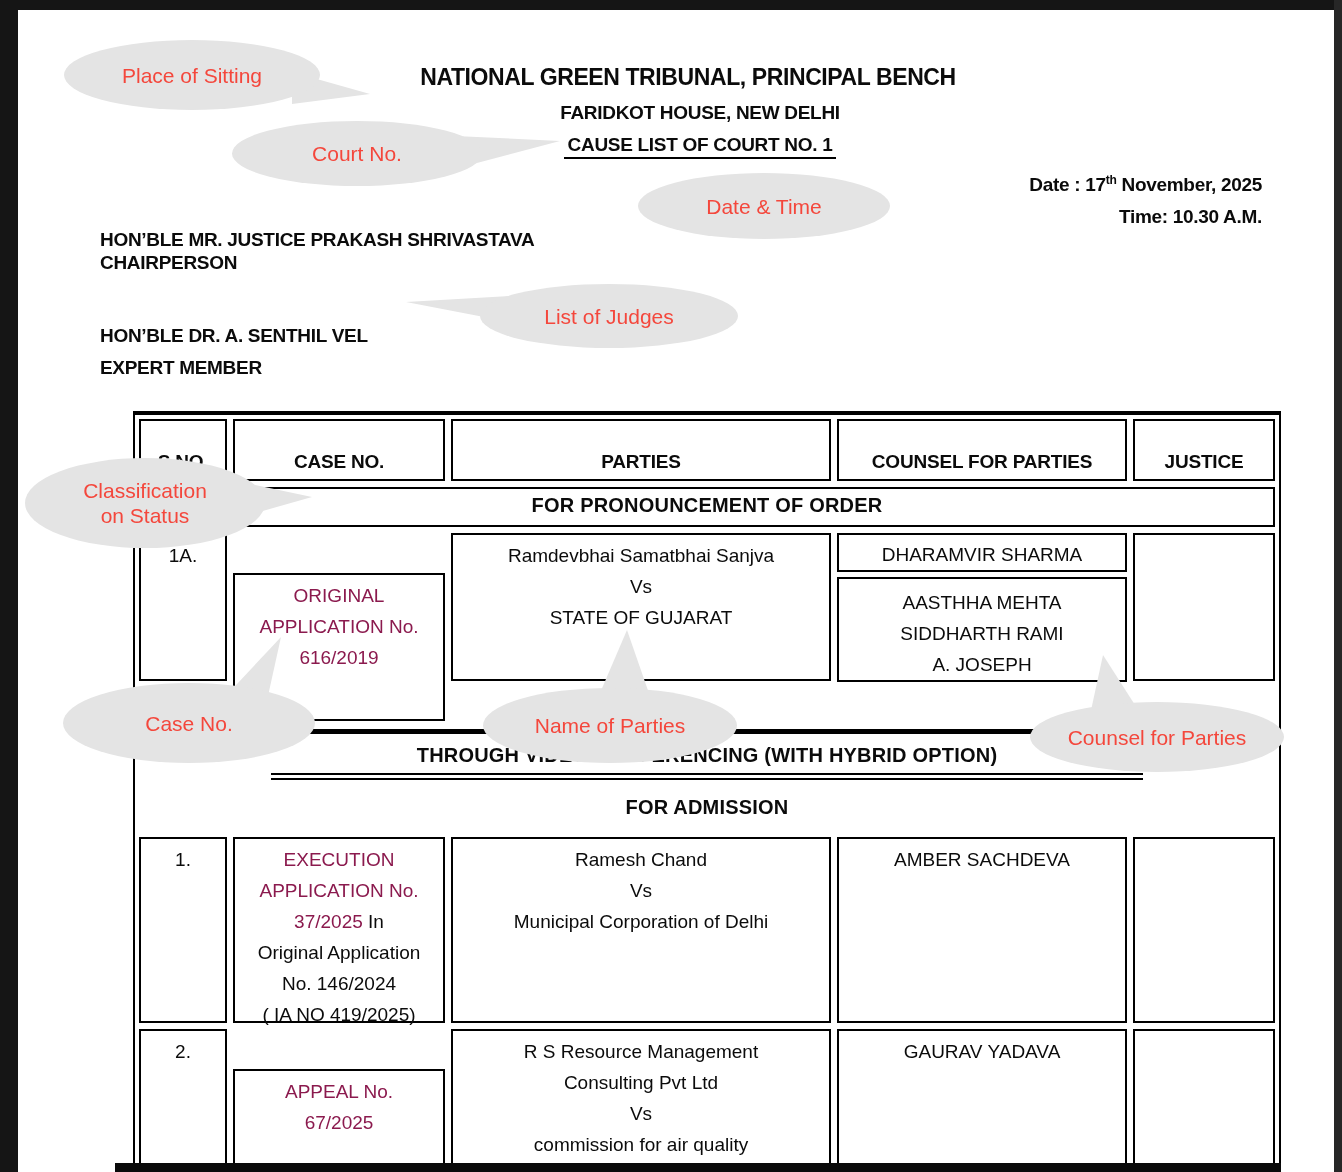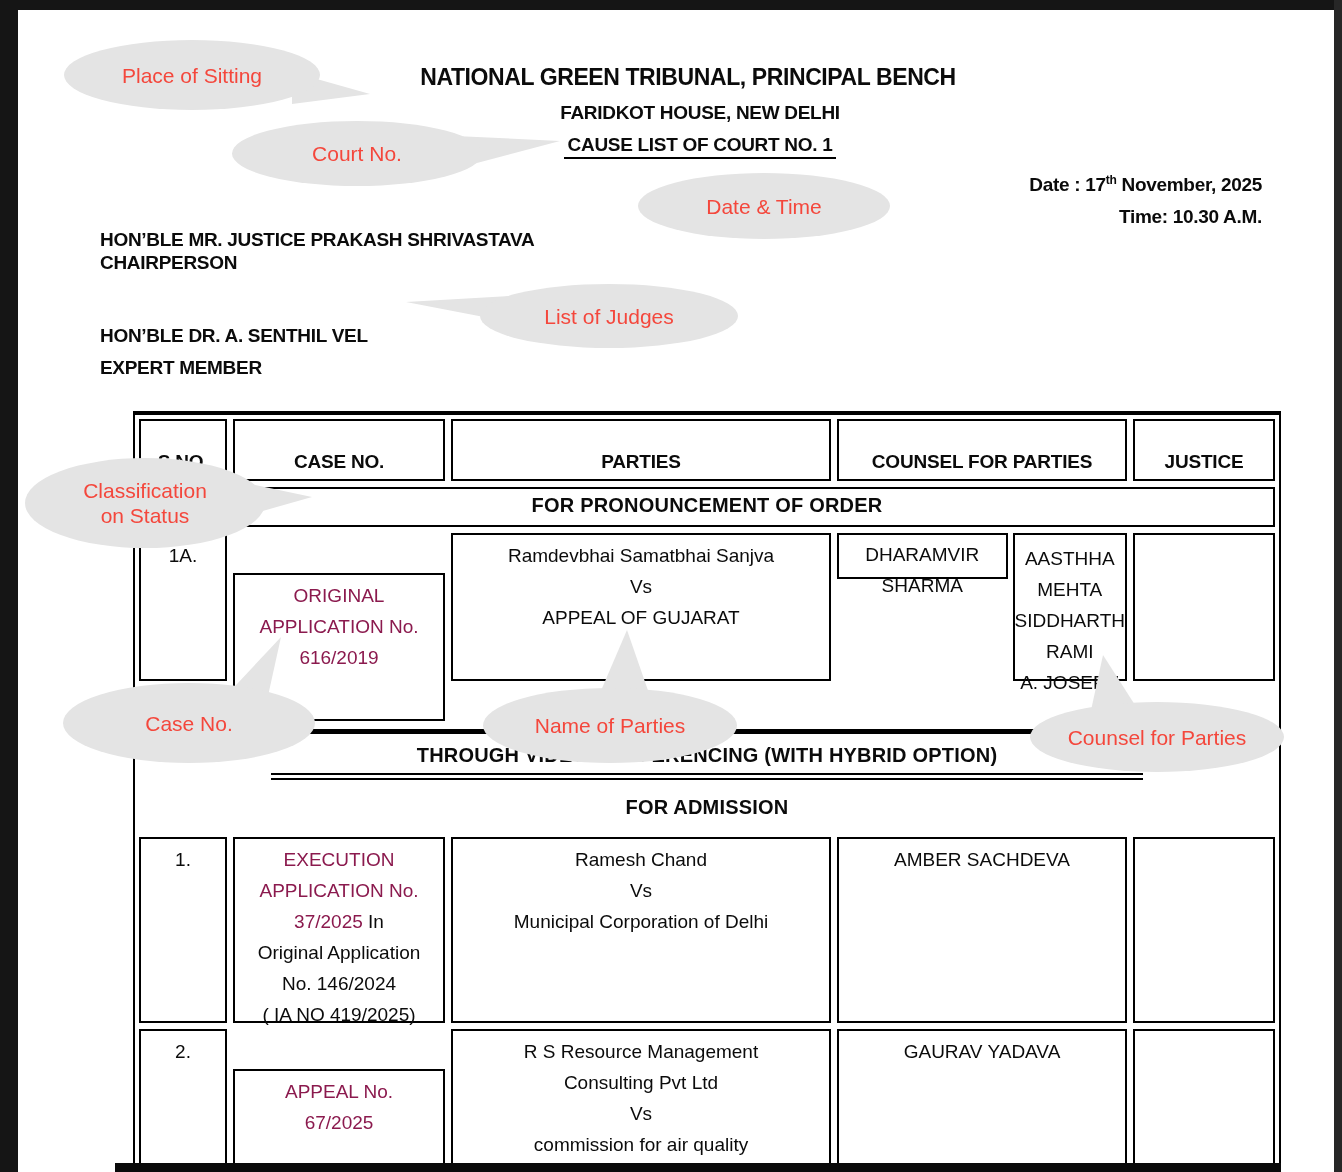--- a/index.html
+++ b/index.html
@@ -38,21 +38,21 @@
   .col-sno { width:88px; } .col-case { width:212px; } .col-parties { width:380px; }
   .col-counsel { width:290px; } .col-remarks { width:142px; }
   .hdr .cell { height:62px; font-weight:700; letter-spacing:-0.2px; padding-top:25px; }
   .section-box { width:100%; height:40px; border:2px solid #000; text-align:center;
     font-size:20px; font-weight:700; letter-spacing:0.2px; padding-top:5px; }
   .maroon { color:#8B1A4E;margin-top:40px; }
   .r1a .cell { height:148px; }
   .r1  .cell { height:186px; }
   .r2  .cell { height:150px; }
   .rp  .cell { height:14px; padding-top:2px; overflow:hidden; }
-  .counsel-split { display:flex; flex-direction:row; gap:5px; height:148px; }
+  .counsel-split { display:flex; flex-direction:column; gap:5px; height:148px; }
   .counsel-split .sub { border:2px solid #000; text-align:center; font-size:19px;
     line-height:31px; white-space:pre-line; }
   .counsel-split .sub.top { height:46px; padding-top:4px; }
   .counsel-split .sub.bot { flex:1; padding-top:8px; }
   .thick-line { height:5px; background:#000; margin-top:8px; }
   .band-title { text-align:center; font-size:20px; font-weight:700; letter-spacing:0.2px;
     padding:10px 0 2px 0; }
   .double-line { width:872px; margin:4px auto 0 auto; height:7px;
     border-top:2px solid #000; border-bottom:2px solid #000; }
   .admission { text-align:center; font-size:20px; font-weight:700; letter-spacing:0.2px;
@@ -106,21 +106,21 @@
     <div class="section-box">FOR PRONOUNCEMENT OF ORDER</div>
   </div>
 
   <div class="trow r1a">
     <div class="cell col-sno">1A.</div>
     <div class="cell col-case maroon">ORIGINAL
 APPLICATION No.
 616/2019</div>
     <div class="cell col-parties">Ramdevbhai Samatbhai Sanjva
 Vs
-APPEAL OF GUJARAT</div>
+STATE OF GUJARAT</div>
     <div class="counsel-split col-counsel">
       <div class="sub top">DHARAMVIR SHARMA</div>
       <div class="sub bot">AASTHHA MEHTA
 SIDDHARTH RAMI
 A. JOSEPH</div>
     </div>
     <div class="cell col-remarks"></div>
   </div>
 
   <div class="thick-line"></div>

